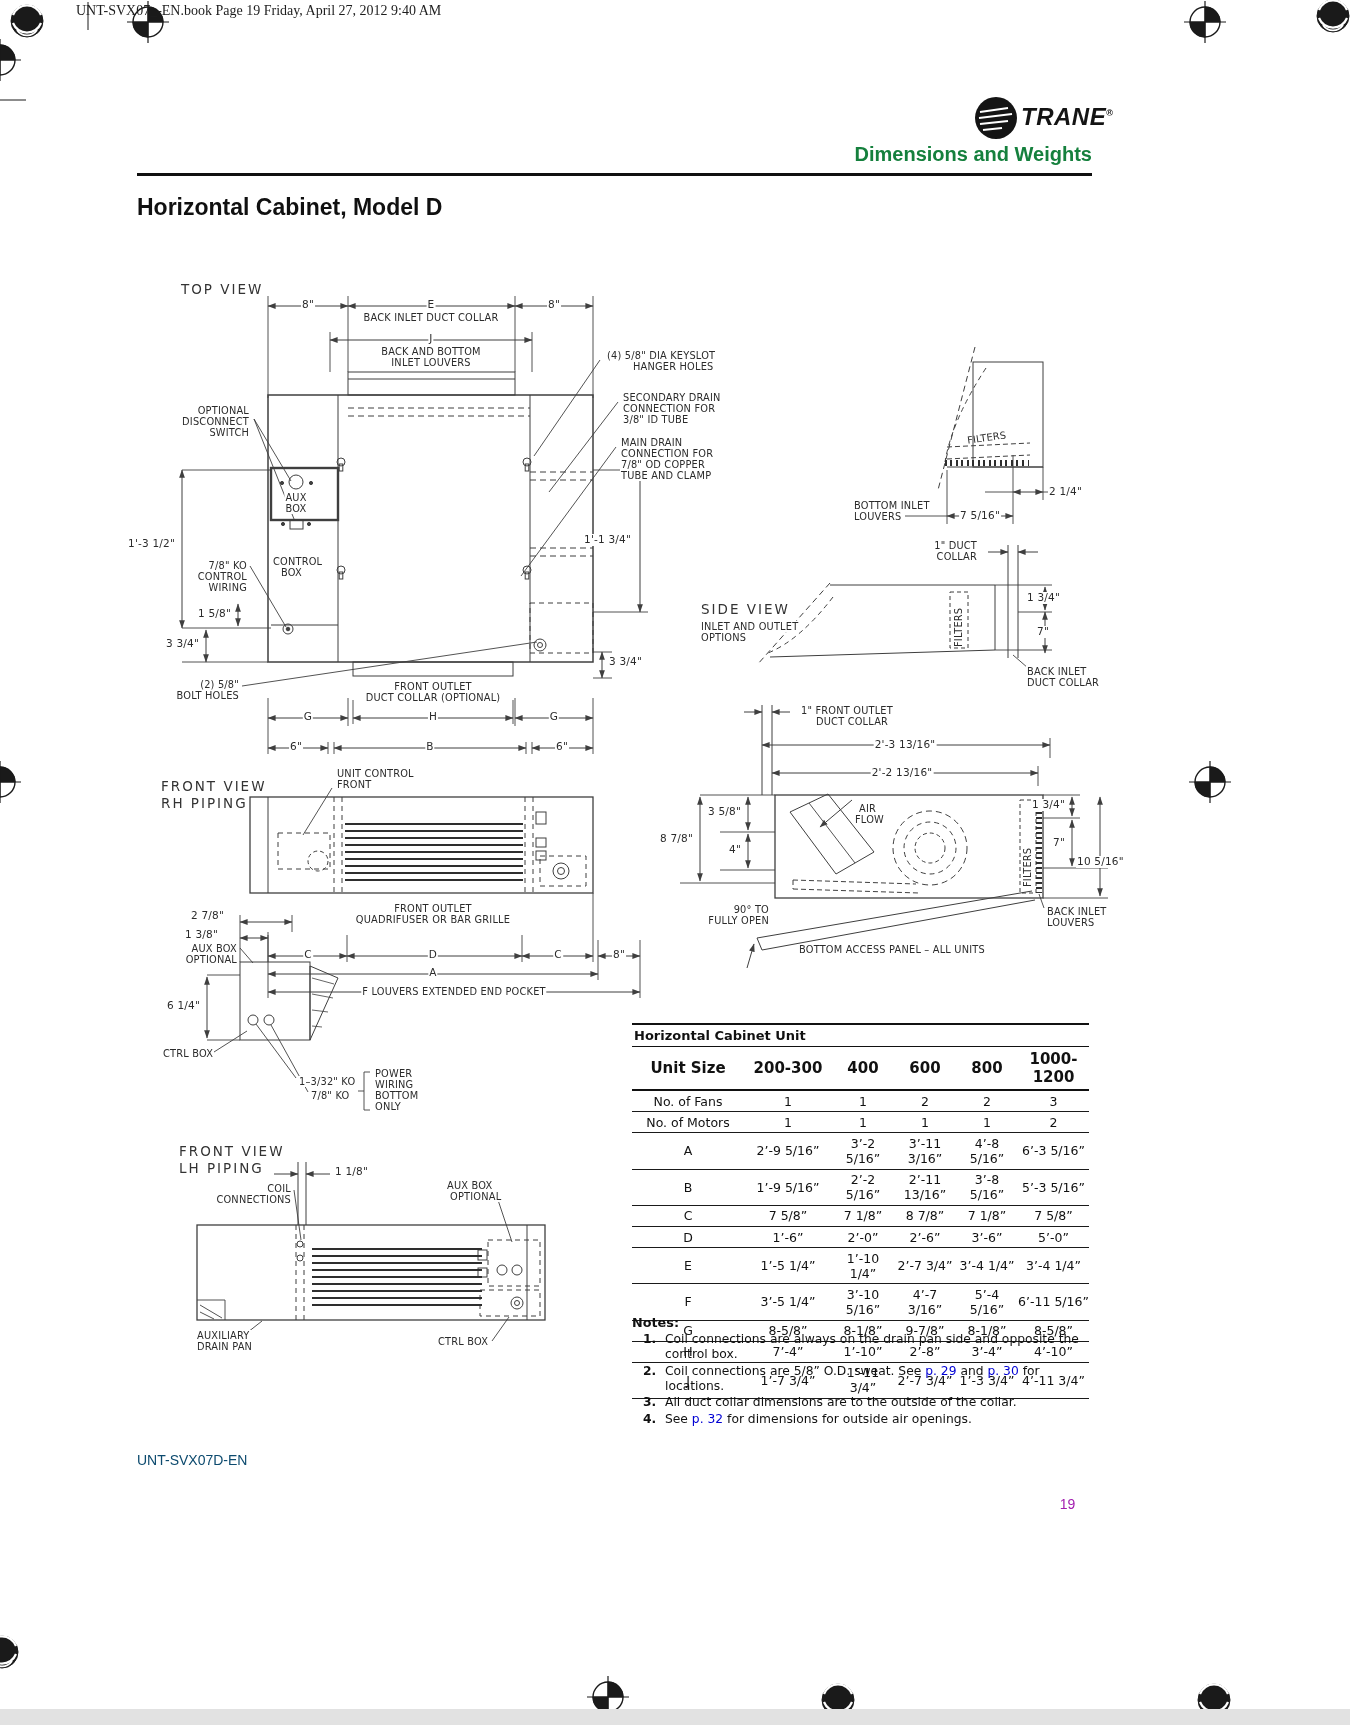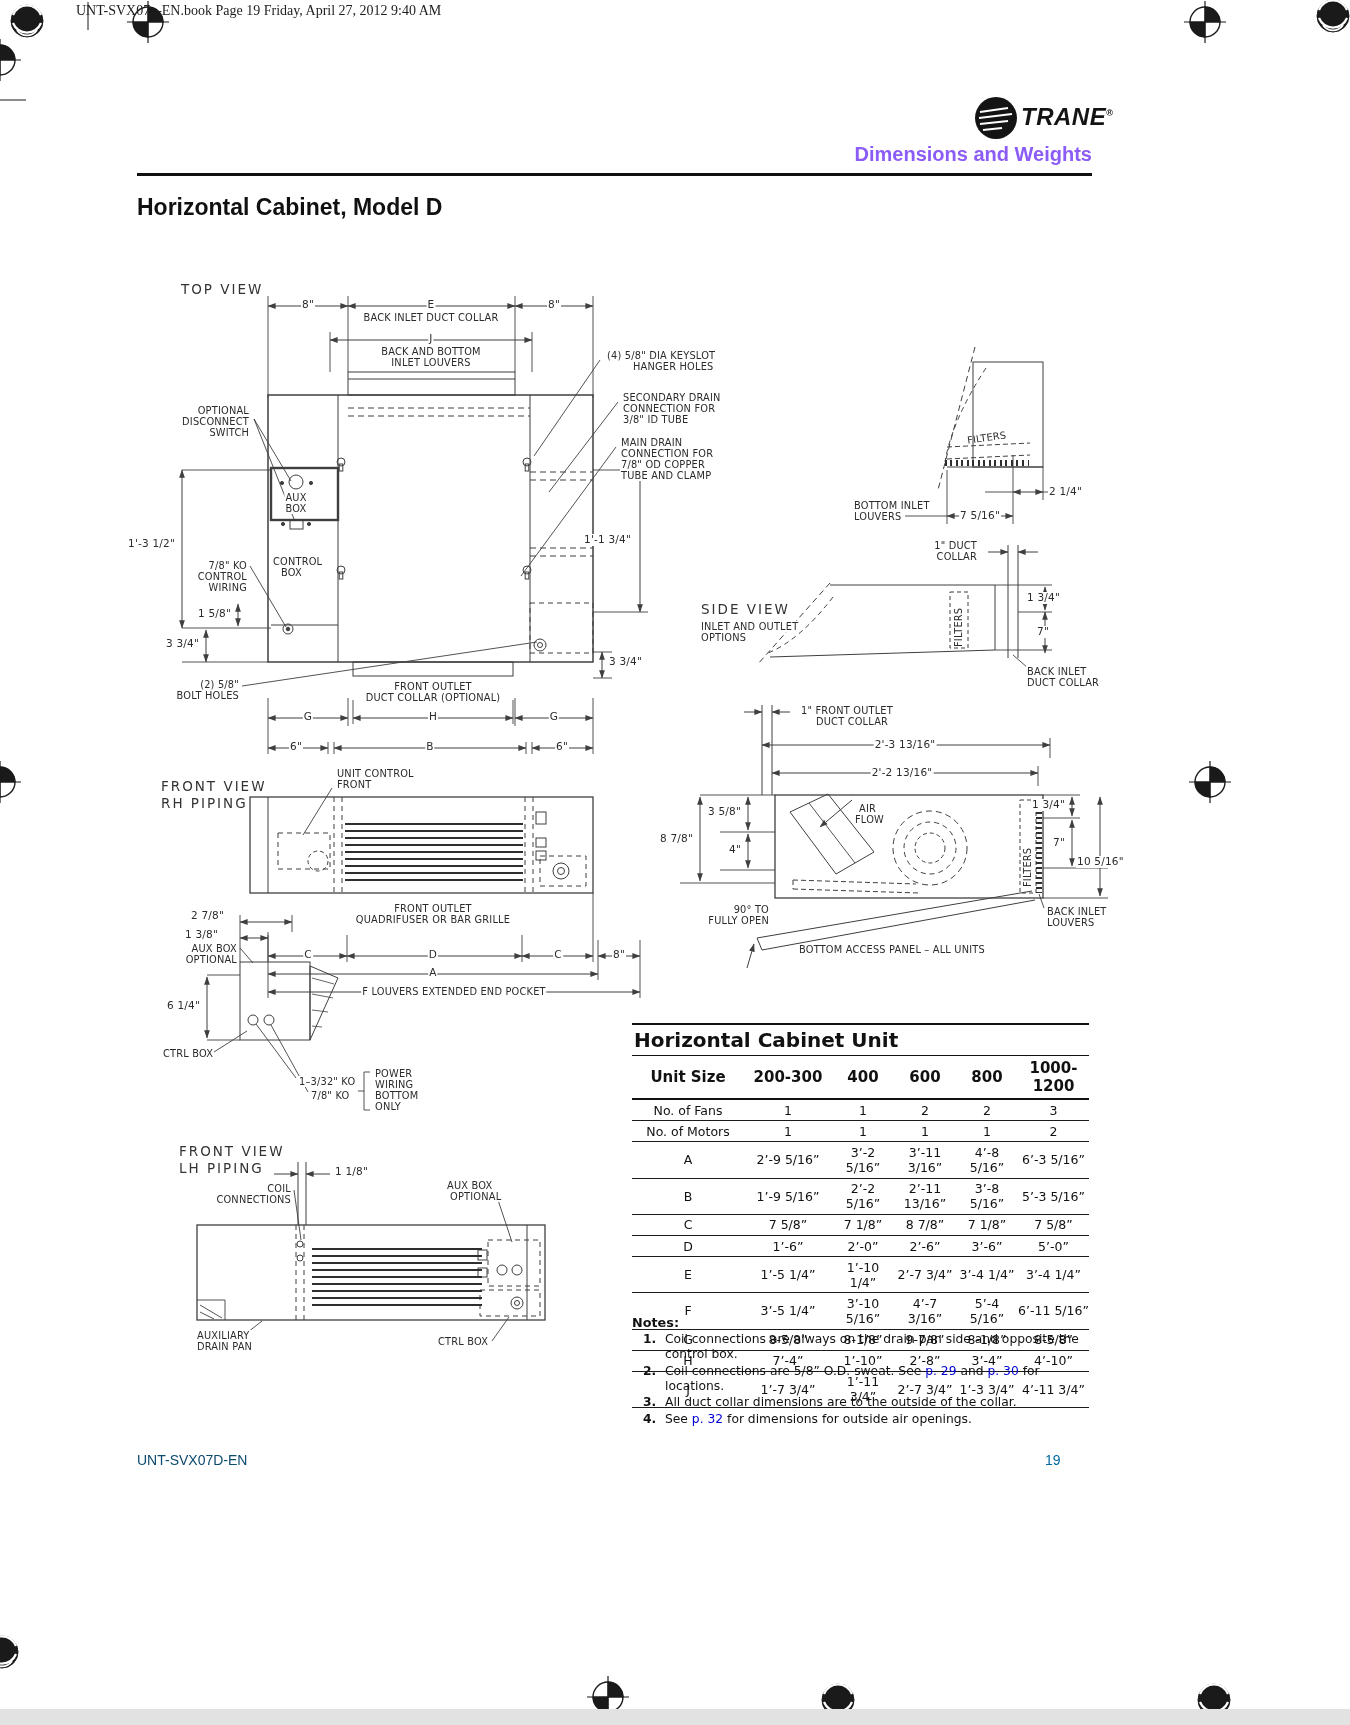--- a/index.html
+++ b/index.html
@@ -14,37 +14,37 @@
   .s{font-size:9.8px}
   .vw{font-size:13.5px;letter-spacing:2px;color:#333;background:transparent}
   .v90{transform:rotate(-90deg);transform-origin:left top;background:transparent}
   .tilt{transform:rotate(-8deg);background:transparent}
   
   .hd-doc{position:absolute;left:76px;top:3px;font:14px "Liberation Serif",serif;color:#1d1d1d}
   .logo-text{position:absolute;left:1021px;top:103px;font:italic bold 24px "Liberation Sans",sans-serif;
              color:#141414;letter-spacing:.5px}
   .logo-reg{font-size:9px;vertical-align:super;font-style:normal}
   .section-title{position:absolute;left:600px;top:143px;width:492px;text-align:right;
-                 font:bold 20px "Liberation Sans",sans-serif;color:#8b5cf6}
+                 font:bold 20px "Liberation Sans",sans-serif;color:#15803d}
   .rule{position:absolute;left:137px;top:173px;width:955px;height:3px;background:#101010}
   .page-title{position:absolute;left:137px;top:194px;font:bold 23px "Liberation Sans",sans-serif;color:#101010}
   .footer-doc{position:absolute;left:137px;top:1452px;font:14px "Liberation Sans",sans-serif;color:#0c4a6e}
-  .page-num{position:absolute;left:1045px;top:1452px;width:45px;text-align:left;
-            font:14px "Liberation Sans",sans-serif;color:#0369a1}
+  .page-num{position:absolute;left:1045px;top:1496px;width:45px;text-align:center;
+            font:14px "Liberation Sans",sans-serif;color:#a21caf}
   .graybar{position:absolute;left:0;top:1709px;width:1350px;height:16px;background:#e2e2e2}
   
   .hatch{position:absolute;background:repeating-linear-gradient(180deg,#2e2e2e 0 2.2px,transparent 2.2px 7px)}
   .combv{position:absolute;background:repeating-linear-gradient(180deg,#2e2e2e 0 1.6px,transparent 1.6px 5px)}
   .combh{position:absolute;background:repeating-linear-gradient(90deg,#2e2e2e 0 1.6px,transparent 1.6px 5.5px)}
   
   .cab{position:absolute;left:632px;top:1023px;width:457px;border-collapse:collapse;
        font-family:"DejaVu Sans",sans-serif;color:#111}
   .cab th,.cab td{padding:2px 2px}
   .cab .t-title th{border-top:2px solid #111;border-bottom:1.6px solid #111;
-       text-align:left;font-size:20px;padding:3px 2px}
+       text-align:left;font-size:13px;padding:3px 2px}
   .cab .t-head th{border-bottom:2px solid #111;font-size:15px;text-align:center;padding:3px 0}
   .cab tbody td{border-bottom:1.4px solid #1a1a1a;font-size:12.5px;text-align:center;padding:2.6px 0}
   .cab .t-head th:first-child{width:112px}
   .cab .t-head th:nth-child(2){width:88px}
   .cab .t-head th:nth-child(3),.cab .t-head th:nth-child(4),.cab .t-head th:nth-child(5){width:62px}
   
   .notes{position:absolute;left:632px;top:1315px;width:460px;font-family:"DejaVu Sans",sans-serif;color:#111}
   .notes-h{font-weight:bold;font-size:12.8px;margin-bottom:2px}
   .note{display:flex;gap:7px;padding-left:11px;font-size:12.3px;line-height:1.25;margin-bottom:1px}
   .nnum{font-weight:bold;min-width:15px}

